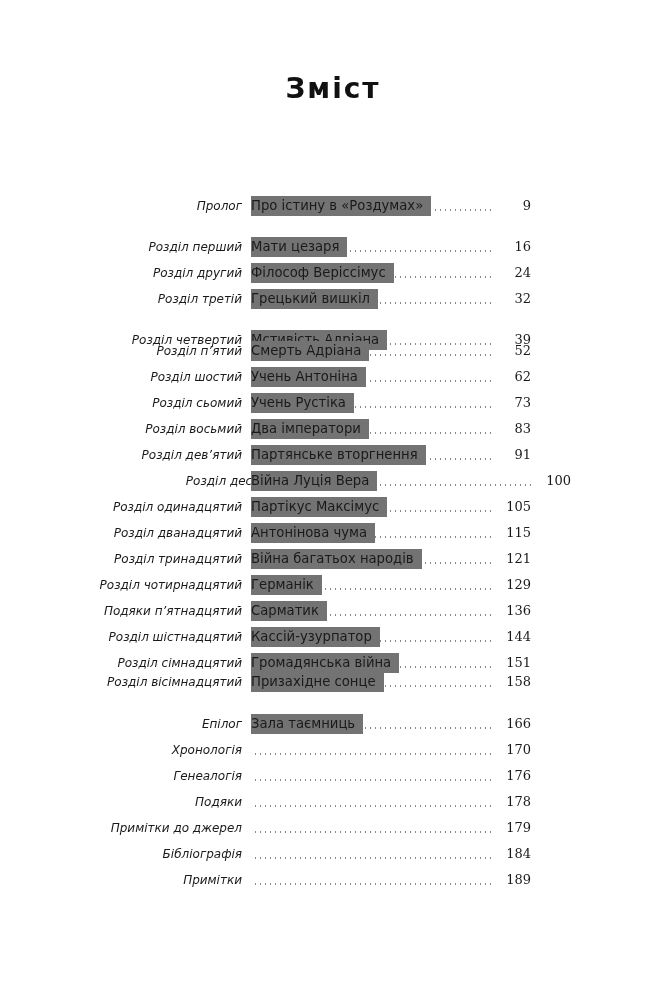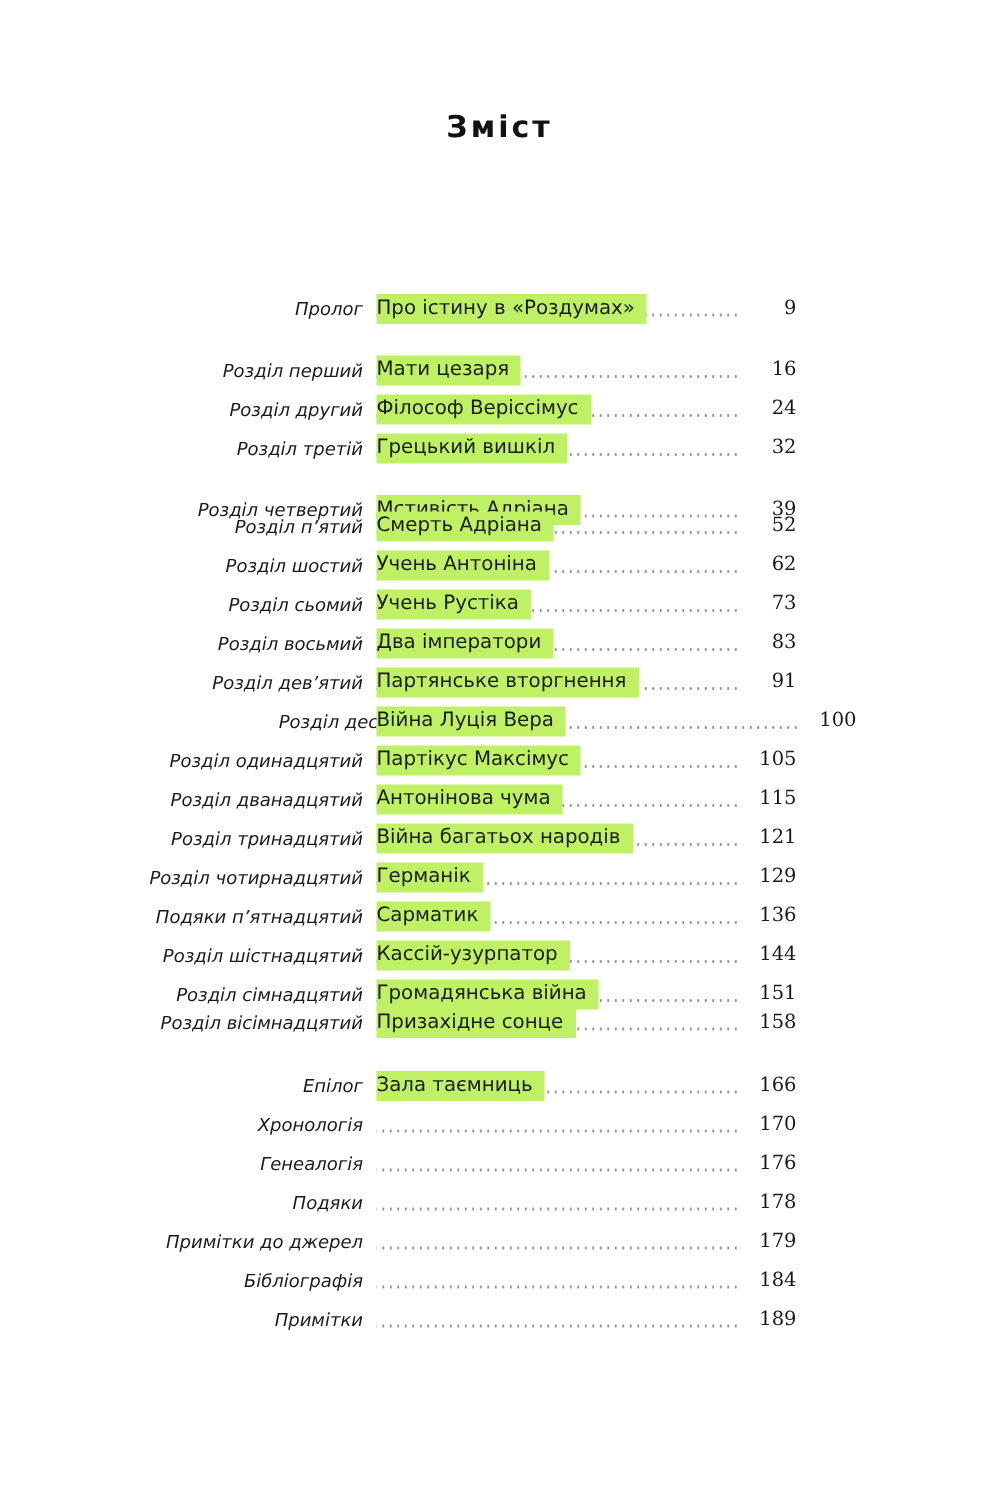--- a/index.html
+++ b/index.html
@@ -16,21 +16,21 @@
       color: #1a1a1a;
     }
     .page-title {
       position: absolute;
       top: 72px;
       left: 0;
       width: 666px;
       text-align: center;
       font-family: "DejaVu Sans", sans-serif;
       font-weight: bold;
-      font-size: 20px;
+      font-size: 28px;
       letter-spacing: 2px;
       color: #111;
     }
     .toc {
       position: absolute;
       left: 0;
       top: 0;
       width: 666px;
     }
     .toc-row {
@@ -50,21 +50,21 @@
       font-family: "DejaVu Sans", sans-serif;
       font-size: 12px;
       color: #1a1a1a;
     }
     .toc-title {
       position: absolute;
       left: 251px;
       top: 0;
       white-space: nowrap;
       color: #1a1a1a;
-      background: #bef264;
+      background: #737373;
       padding-right: 8px;
       z-index: 2;
     }
     .toc-leader {
       position: absolute;
       left: 251px;
       right: 173px; 
       top: 13px;
       height: 2px;
       background-image: radial-gradient(circle, #8a8a8a 0.7px, transparent 0.9px);

